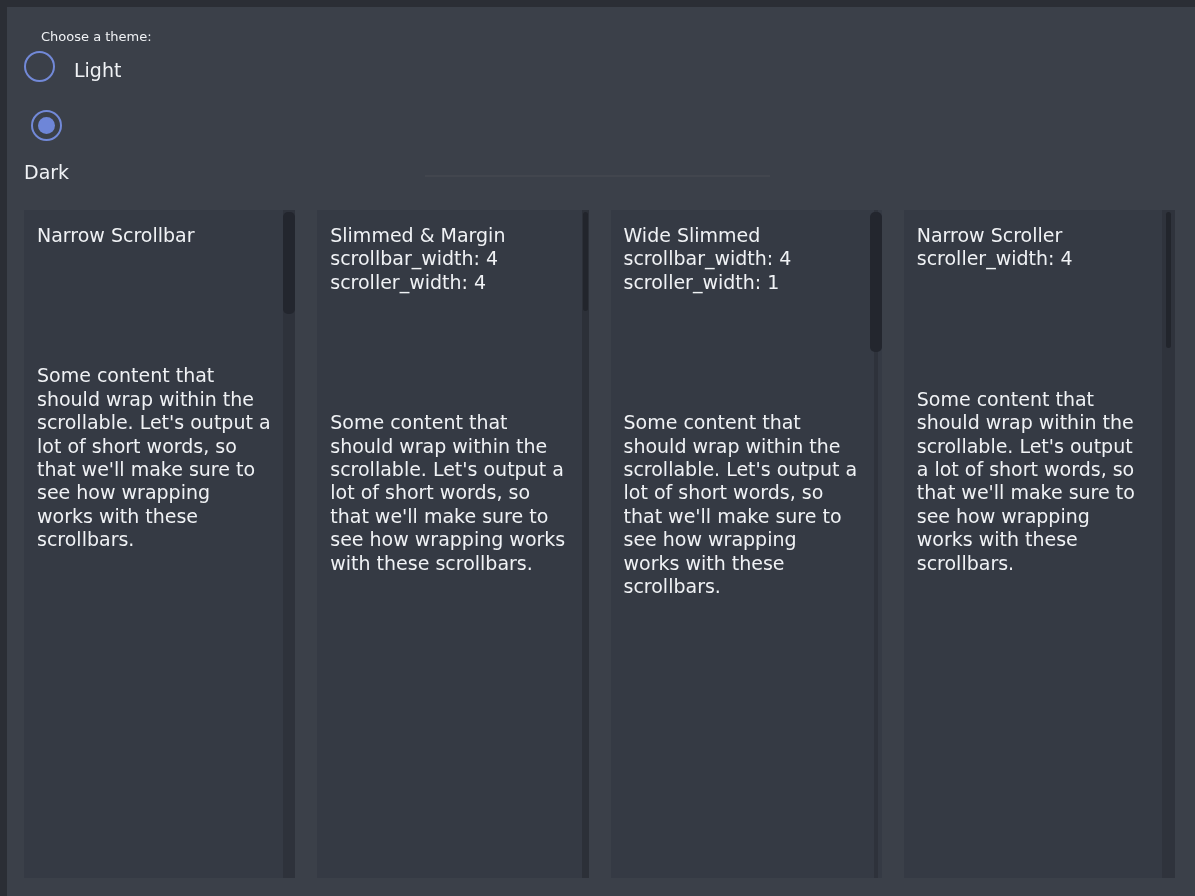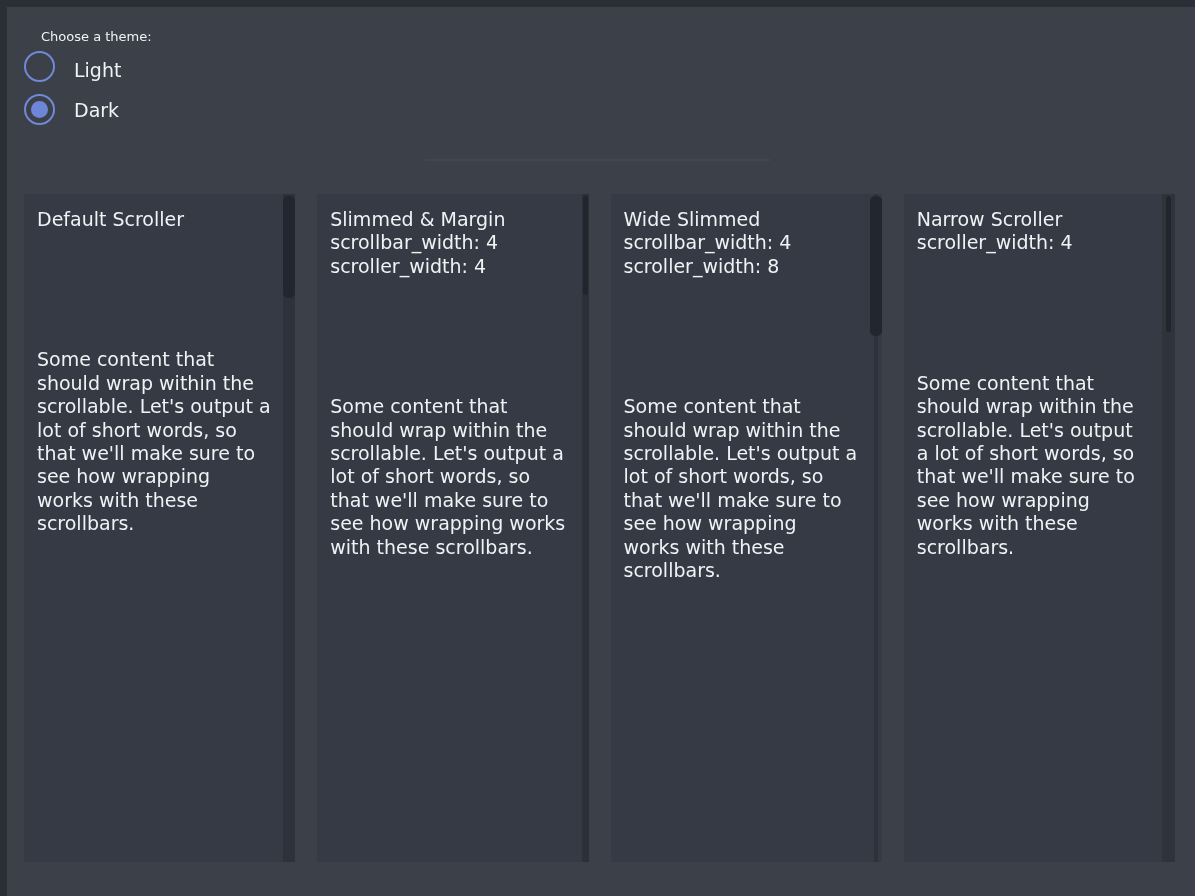--- a/index.html
+++ b/index.html
@@ -12,21 +12,21 @@
     -webkit-font-smoothing:antialiased;
   }
   .edge-top{position:absolute;top:0;left:0;width:100%;height:7px;background:var(--edge,#2b2e35);}
   .edge-left{position:absolute;top:0;left:0;width:7px;height:100%;background:var(--edge,#2b2e35);}
 
   
   .chooser{position:relative;padding:25px 0 0 24px;}
   .chooser-label{font-size:13px;line-height:24px;margin-left:17px;}
   .radio-option{display:flex;align-items:center;gap:19px;height:31px;width:max-content;cursor:pointer;}
   .radio-option.first{margin-top:2px;align-items:flex-end;}
-  .radio-option.next{margin-top:12px;}
+  .radio-option.next{margin-top:28px;flex-direction:column;}
   .radio-circle{
     width:31px;height:31px;box-sizing:border-box;flex:none;
     border:2px solid var(--accent,#7289d8);border-radius:50%;position:relative;
   }
   .radio-option.selected .radio-circle::after{
     content:"";position:absolute;inset:5px;border-radius:50%;
     background:var(--accent-fill,#6e86d8);
   }
   .radio-label{font-size:19px;line-height:24px;}
 
@@ -83,21 +83,21 @@
   </div>
 </div>
 
 <div class="divider"></div>
 
 <div class="panels">
 
   <div class="panel sb-default">
     <div class="panel-content">
       <div class="panel-title">
-        <div>Default Scroller</div>
+        <div>Narrow Scrollbar</div>
       </div>
       <div class="spacer"></div>
       <div class="panel-body">Some content that should wrap within the scrollable. Let's output a lot of short words, so that we'll make sure to see how wrapping works with these scrollbars.</div>
     </div>
     <div class="sbar">
       <div class="thumb"></div>
     </div>
   </div>
 
   <div class="panel sb-slim">
@@ -113,21 +113,21 @@
     <div class="sbar">
       <div class="thumb"></div>
     </div>
   </div>
 
   <div class="panel sb-wide">
     <div class="panel-content">
       <div class="panel-title">
         <div>Wide Slimmed</div>
         <div>scrollbar_width: 4</div>
-        <div>scroller_width: 8</div>
+        <div>scroller_width: 1</div>
       </div>
       <div class="spacer"></div>
       <div class="panel-body">Some content that should wrap within the scrollable. Let's output a lot of short words, so that we'll make sure to see how wrapping works with these scrollbars.</div>
     </div>
     <div class="sbar">
       <div class="track"></div>
       <div class="thumb"></div>
     </div>
   </div>
 

